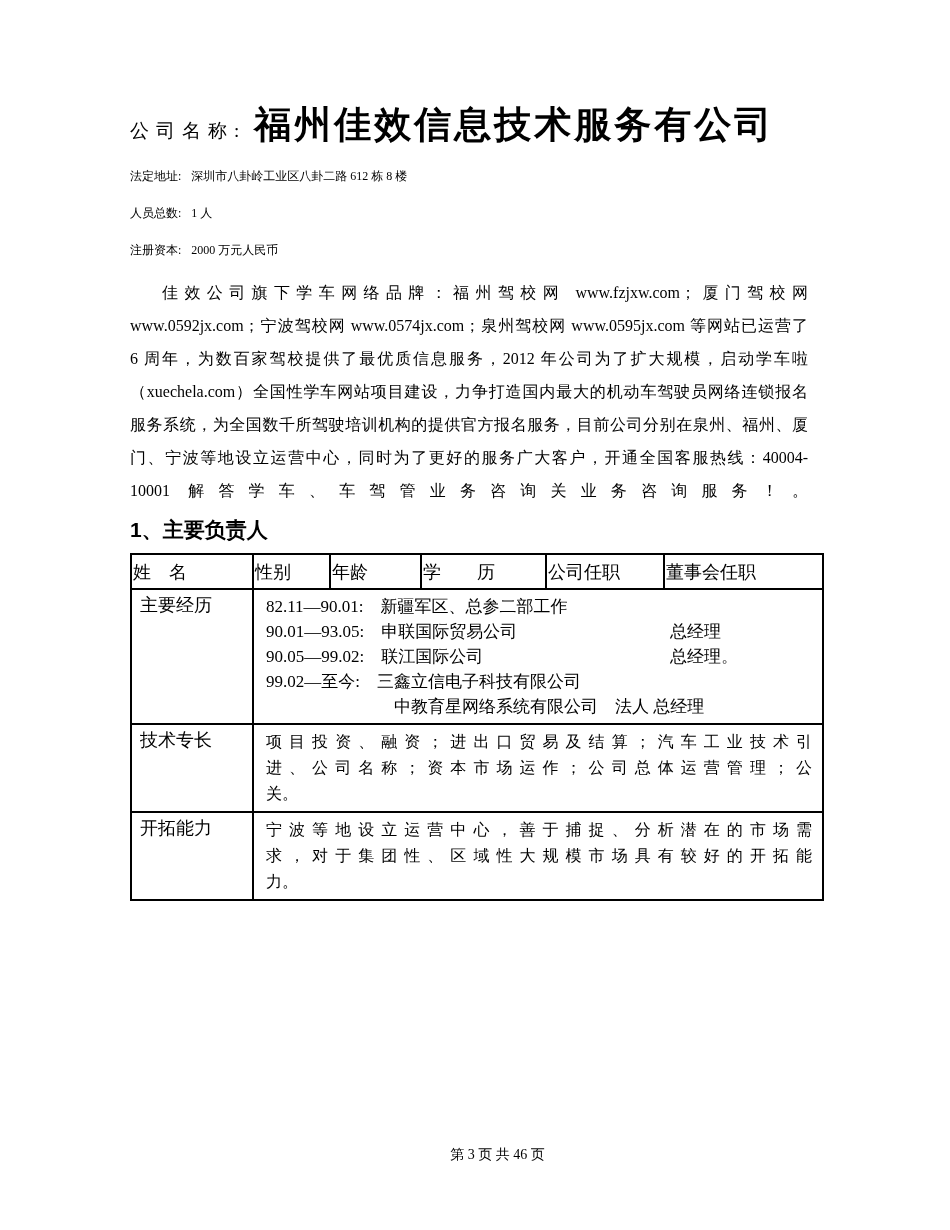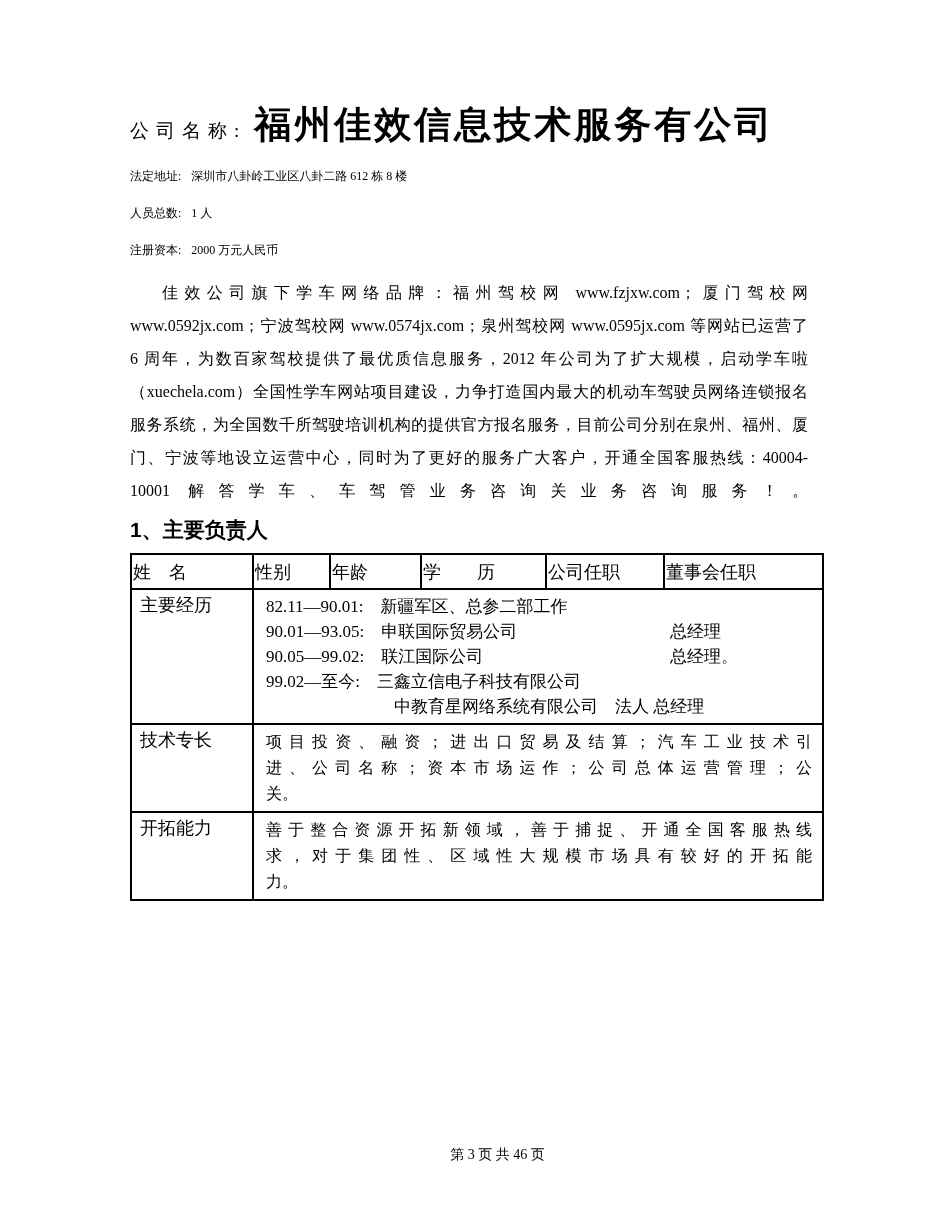--- a/index.html
+++ b/index.html
@@ -138,21 +138,21 @@
           <td class="label-cell">技术专长</td>
           <td class="merged-cell" colspan="5">
             <div class="cell-line">项目投资、融资；进出口贸易及结算；汽车工业技术引</div>
             <div class="cell-line">进、公司名称；资本市场运作；公司总体运营管理；公</div>
             <div class="cell-line last-line">关。</div>
           </td>
         </tr>
         <tr>
           <td class="label-cell">开拓能力</td>
           <td class="merged-cell" colspan="5">
-            <div class="cell-line">善于整合资源开拓新领域，善于捕捉、开通全国客服热线</div>
+            <div class="cell-line">宁波等地设立运营中心，善于捕捉、分析潜在的市场需</div>
             <div class="cell-line">求，对于集团性、区域性大规模市场具有较好的开拓能</div>
             <div class="cell-line last-line">力。</div>
           </td>
         </tr>
       </tbody>
     </table>
 
   </div>
 
   <div class="footer">第 3 页 共 46 页</div>

